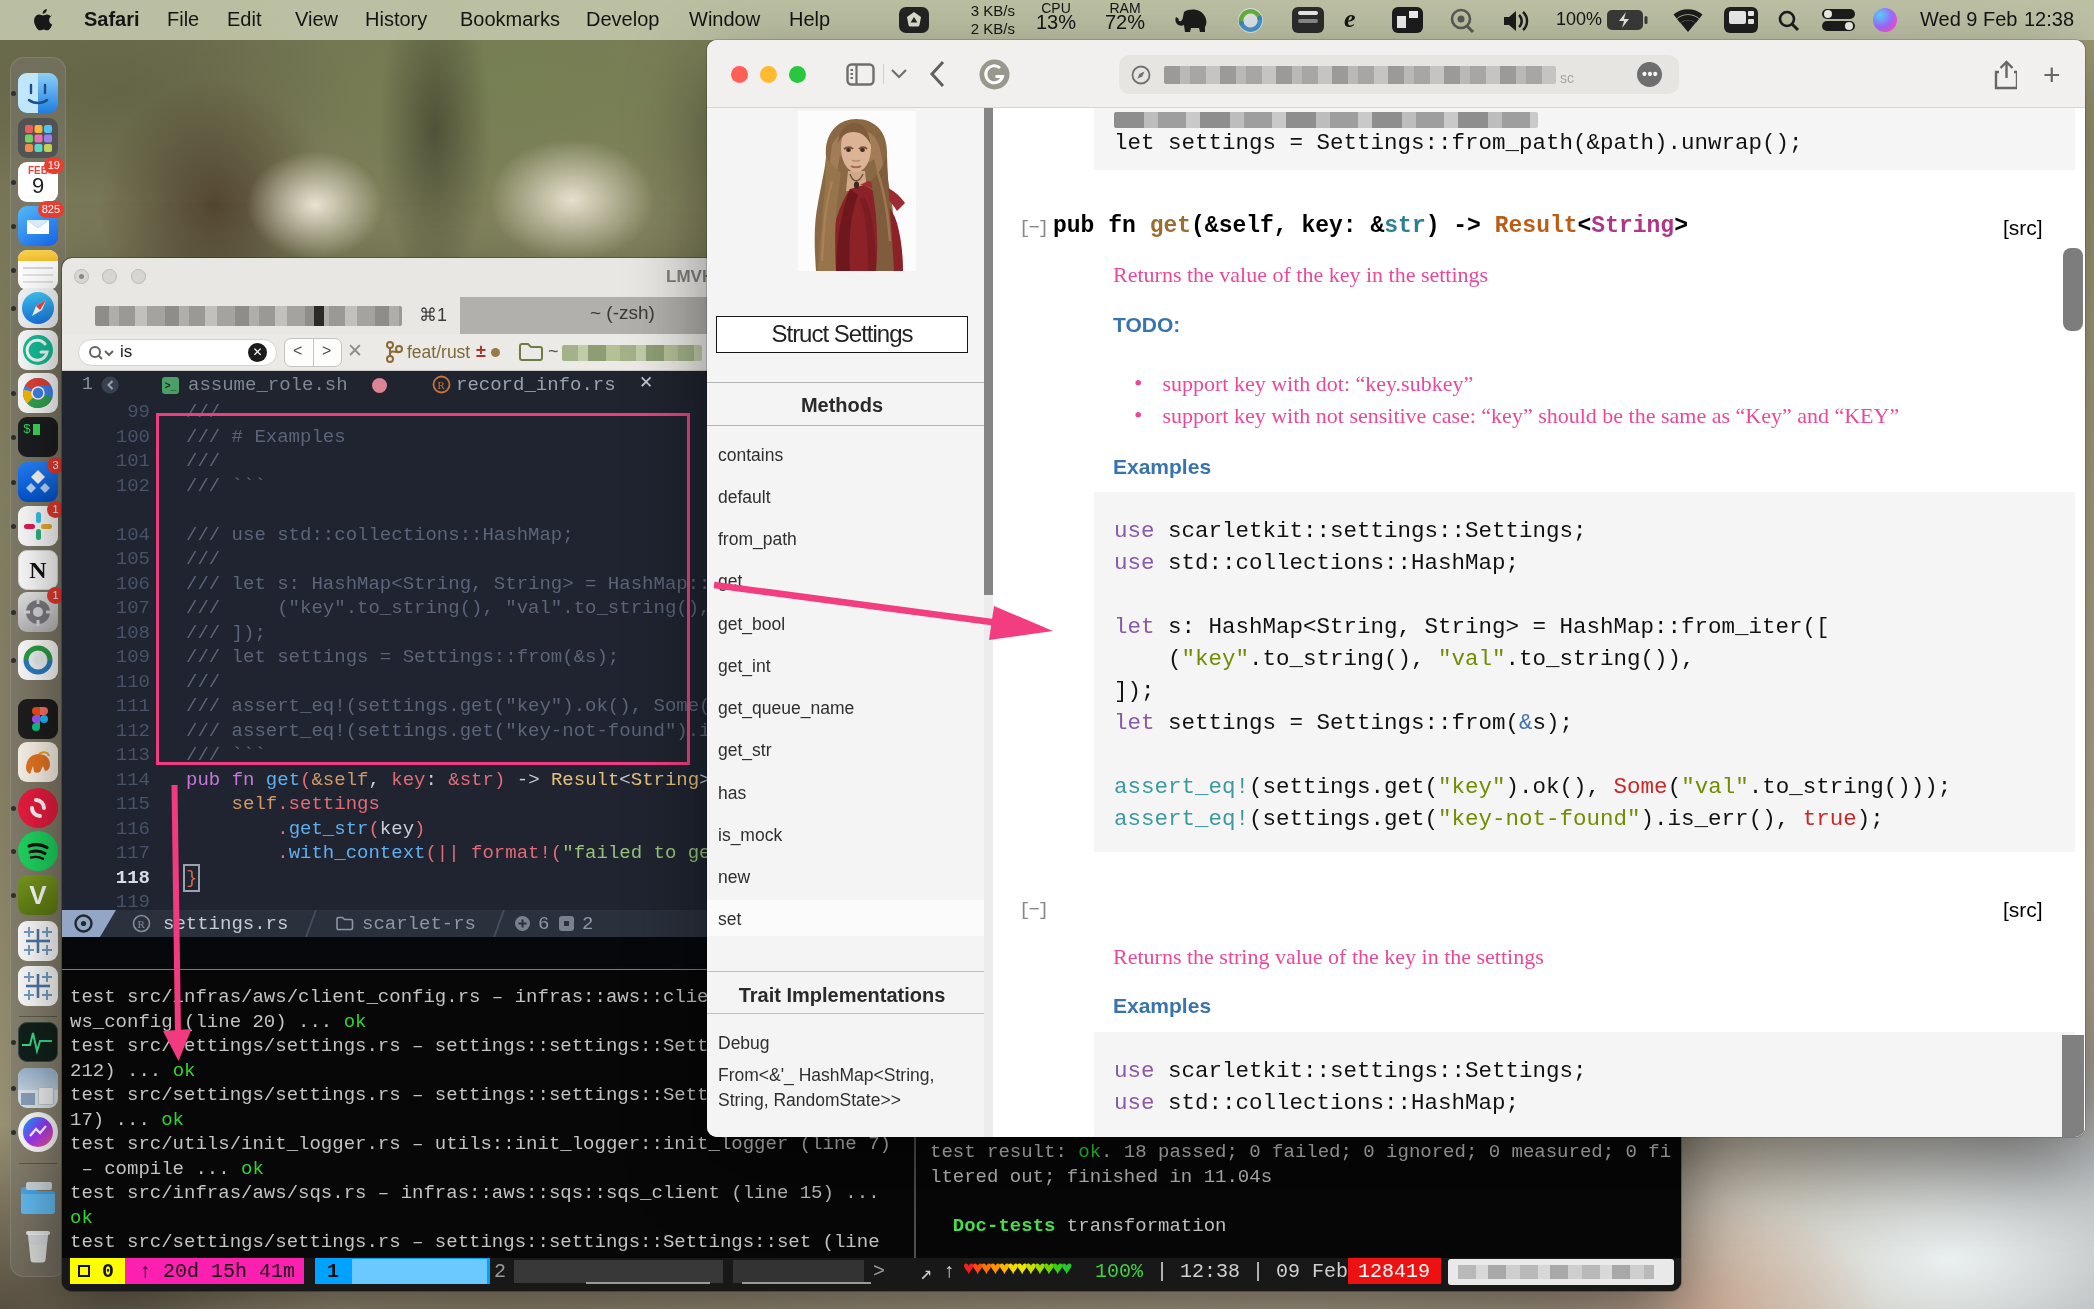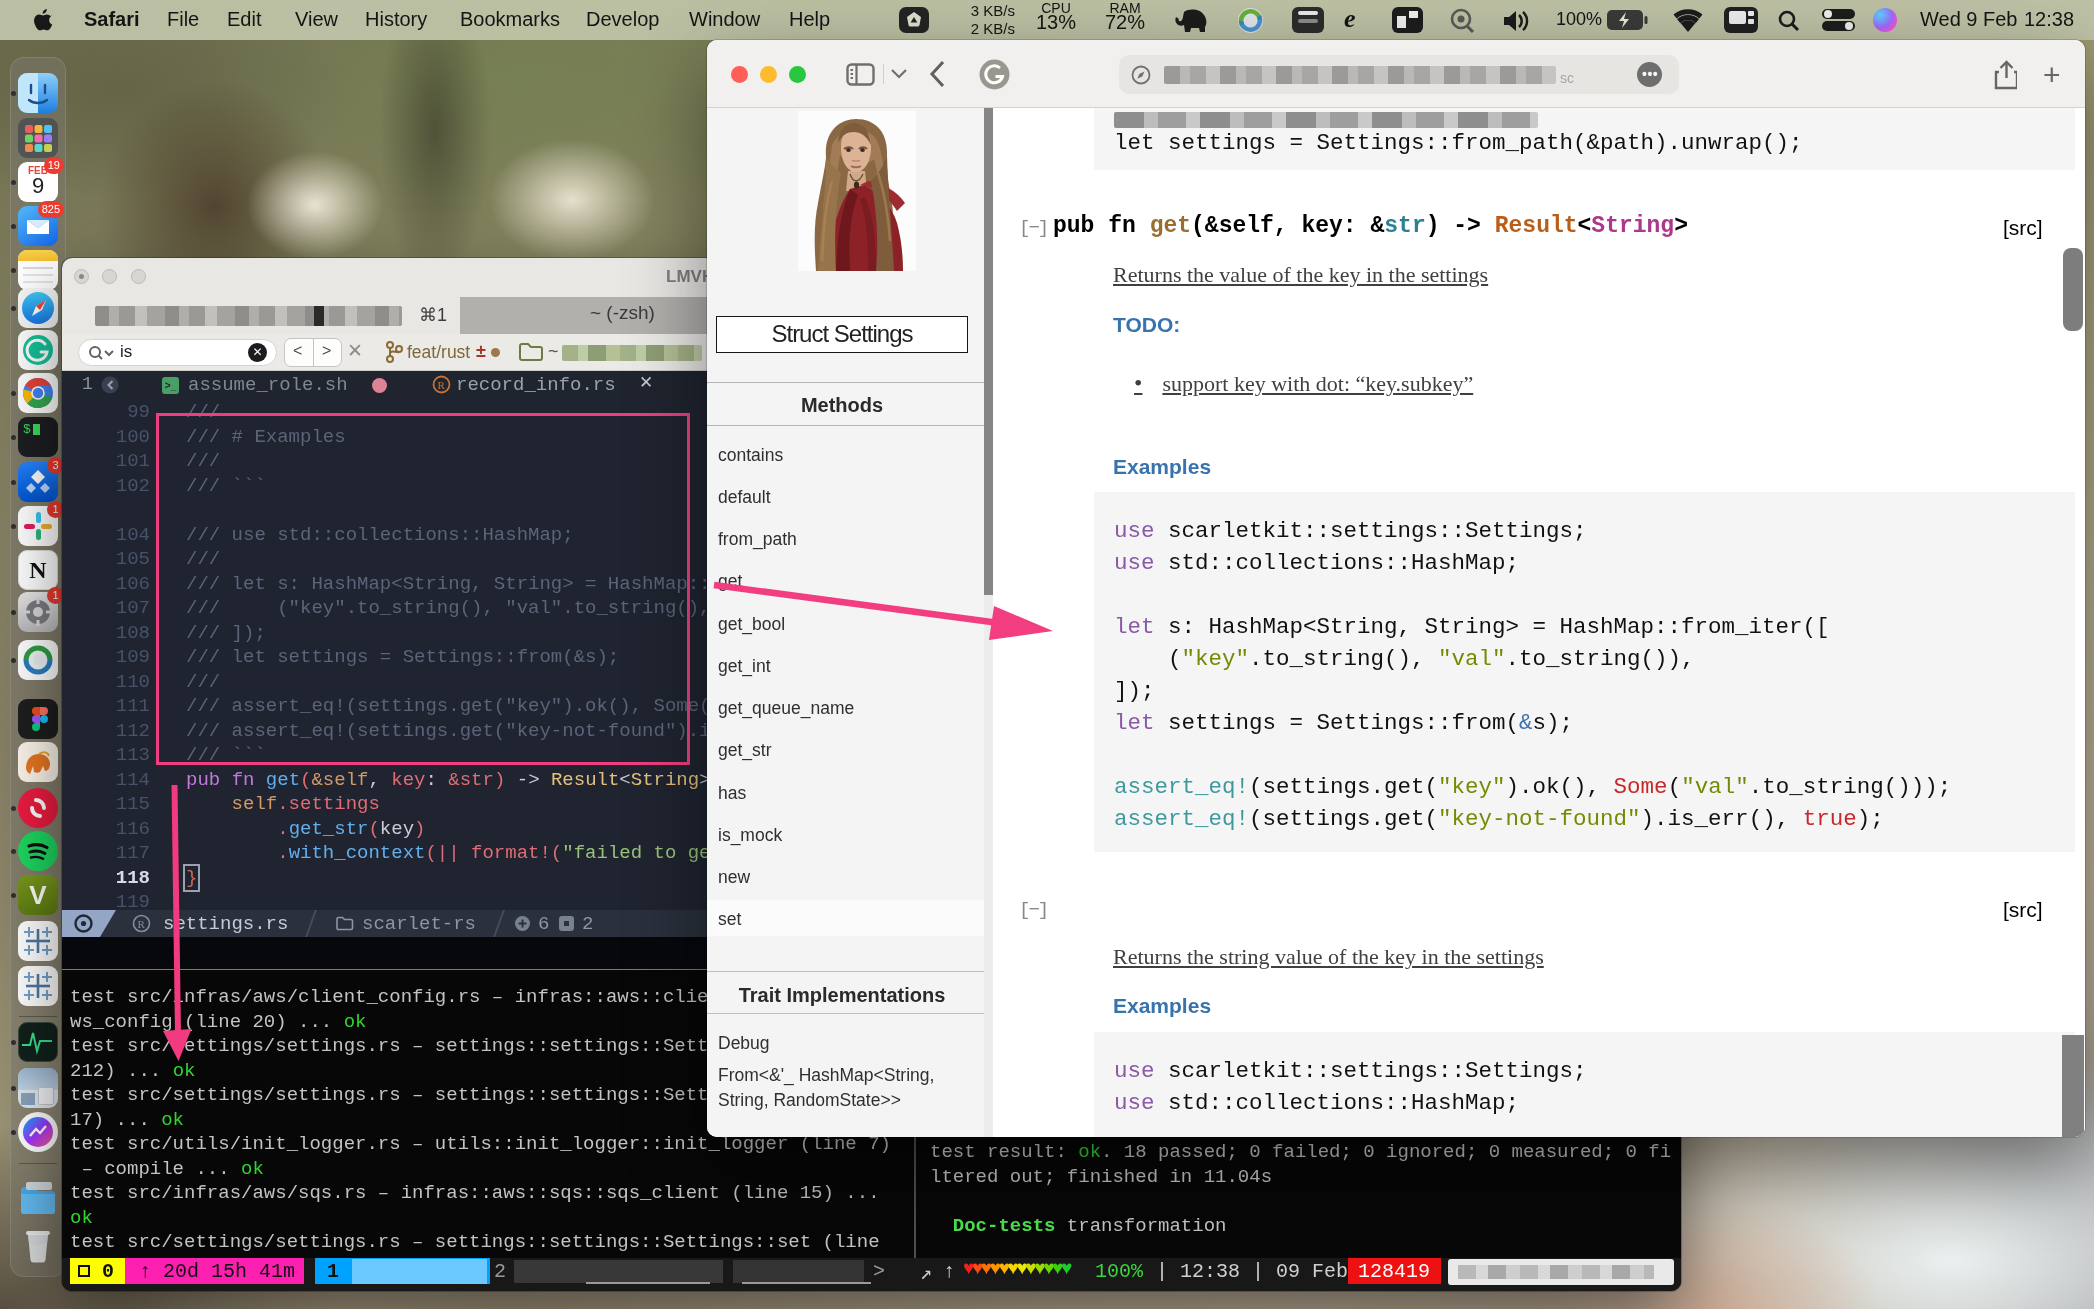--- a/index.html
+++ b/index.html
@@ -67,21 +67,21 @@
   .rsig .b { color:#000; }
   .rfn { color:#9a6e31; }
   .rprim { color:#2c8093; }
   .rtype { color:#ba5d17; }
   .rstruct { color:#ad378a; }
   .rkw { color:#8959a8;margin-top:20px; }
   .rkw2 { color:#4271ae; }
   .rstr { color:#718c00; }
   .rmac { color:#3e999f; }
   .rpre { color:#c82829; }
-  .rp { font-family:"Liberation Serif",serif; font-size:22px; color:#404040;text-decoration:underline; }
+  .rp { font-family:"Liberation Serif",serif; font-size:22px; color:#ec4899; }
   .rh { font-size:21px; font-weight:700; color:#3873ad; }
   .bull { font-size:24px; }
   
   #safari { position:absolute; left:707px; top:40px; width:1378px; height:1097px;
     border-radius:10px; overflow:hidden; background:#fff;
     box-shadow:0 30px 80px rgba(0,0,0,.45), 0 0 0 1px rgba(0,0,0,.15); }
 </style>
 </head>
 <body>
 <div id="wall"></div>
@@ -673,20 +673,21 @@
   <div class="abs" style="left:387px;top:68px;width:981px;height:62px;background:#f5f5f5"></div>
   <div class="abs" style="left:407px;top:72px;width:424px;height:16px;background:repeating-linear-gradient(90deg,#8e8e8e 0 30px,#bdbdbd 30px 44px,#9e9e9e 44px 72px,#c9c9c9 72px 86px);border-radius:2px"></div>
   <div class="abs rc" style="left:407px;top:90px">let settings = Settings::from_path(&amp;path).unwrap();</div>
 
   <div class="abs mono" style="left:312px;top:177px;font-size:19px;color:#888;letter-spacing:-2px">[−]</div>
   <div class="abs rsig" style="left:346px;top:173px"><span class="b">pub fn </span><span class="rfn">get</span><span class="b">(&amp;self, key: &amp;</span><span class="rprim">str</span><span class="b">) -&gt; </span><span class="rtype">Result</span><span class="b">&lt;</span><span class="rstruct">String</span><span class="b">&gt;</span></div>
   <div class="abs" style="left:1296px;top:176px;font-size:21px;color:#000;font-family:'Liberation Sans',sans-serif">[src]</div>
   <div class="abs rp" style="left:406px;top:222px">Returns the value of the key in the settings</div>
   <div class="abs rh" style="left:406px;top:273px">TODO:</div>
   <div class="abs rp" style="left:427px;top:330px"><span class="bull">•</span><span style="margin-left:20px">support key with dot: “key.subkey”</span></div>
+  <div class="abs rp" style="left:427px;top:362px"><span class="bull">•</span><span style="margin-left:20px">support key with not sensitive case: “key” should be the same as “Key” and “KEY”</span></div>
   <div class="abs rh" style="left:406px;top:415px">Examples</div>
 
   <div class="abs" style="left:387px;top:452px;width:981px;height:360px;background:#f5f5f5"></div>
   <div class="abs rc" style="left:407px;top:478px"><span class="rkw">use</span> scarletkit::settings::Settings;</div>
   <div class="abs rc" style="left:407px;top:510px"><span class="rkw">use</span> std::collections::HashMap;</div>
   <div class="abs rc" style="left:407px;top:574px"><span class="rkw">let</span> s: HashMap&lt;String, String&gt; = HashMap::from_iter([</div>
   <div class="abs rc" style="left:407px;top:606px">    (<span class="rstr">"key"</span>.to_string(), <span class="rstr">"val"</span>.to_string()),</div>
   <div class="abs rc" style="left:407px;top:638px">]);</div>
   <div class="abs rc" style="left:407px;top:670px"><span class="rkw">let</span> settings = Settings::from(<span class="rkw2">&amp;</span>s);</div>
   <div class="abs rc" style="left:407px;top:734px"><span class="rmac">assert_eq!</span>(settings.get(<span class="rstr">"key"</span>).ok(), <span class="rpre">Some</span>(<span class="rstr">"val"</span>.to_string()));</div>

